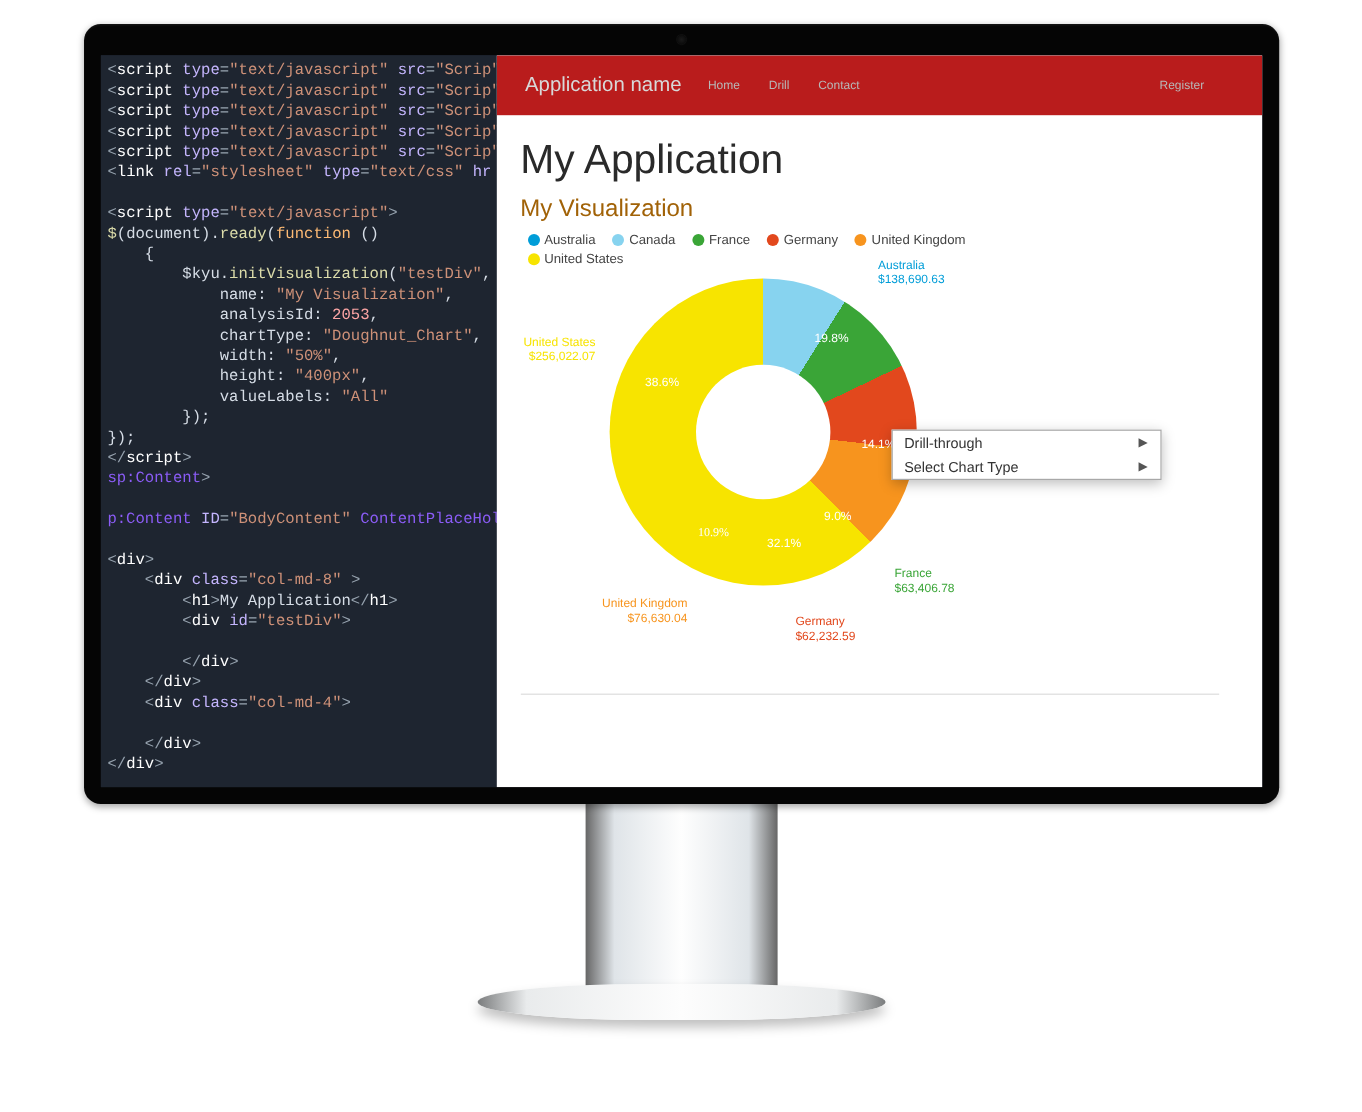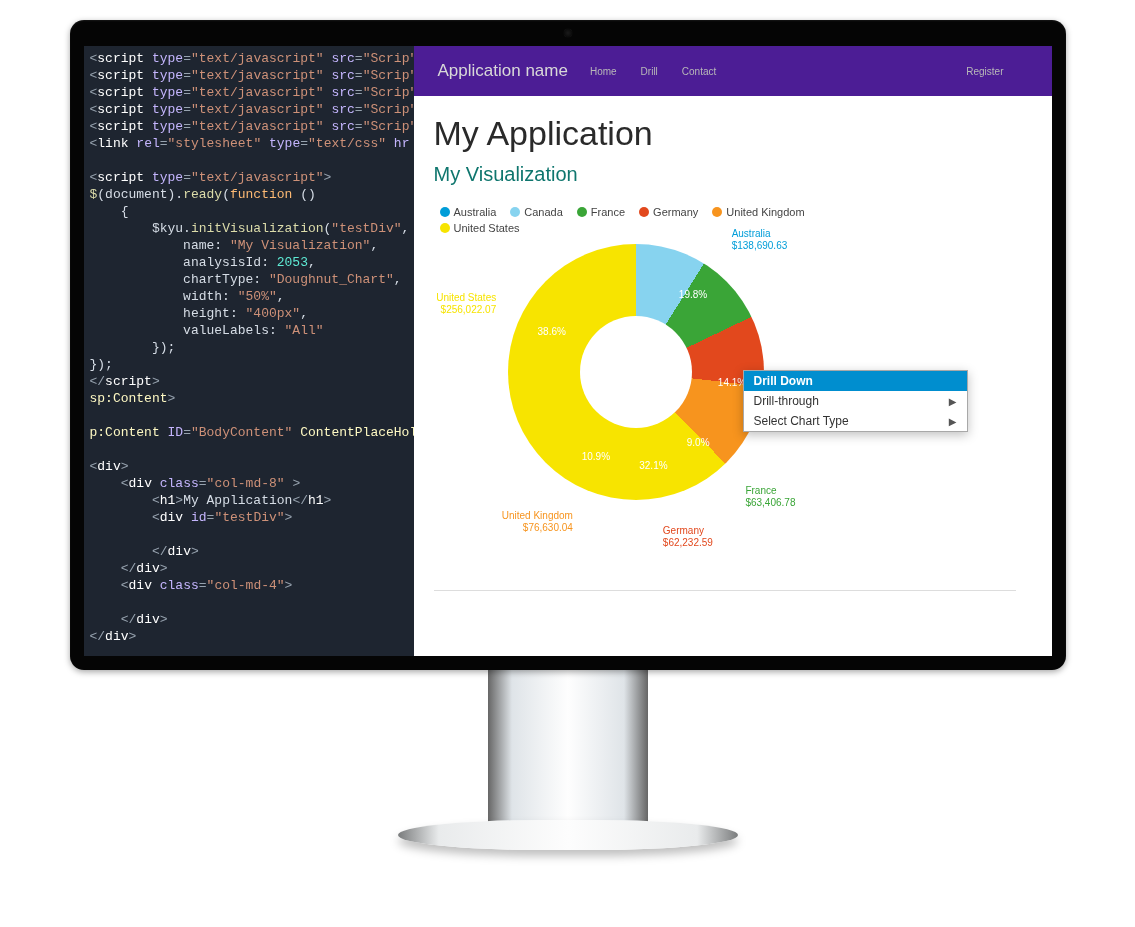--- a/index.html
+++ b/index.html
@@ -55,53 +55,53 @@
     line-height: 17px;
     padding: 4px 0 0 6px;
     white-space: pre;
     overflow: hidden;
   }
   .pun  { color: #97a3af; }   
   .tag  { color: #ffffff; }   
   .attr { color: #c4b5fd; }   
   .str  { color: #ce9178; }   
   .kw   { color: #fdba74; }   
-  .lit  { color: #5eead4; }   
+  .lit  { color: #fca5a5; }   
   .def  { color: #dcdcaa; }   
-  .cls  { color: #fef9c3; }   
+  .cls  { color: #8b5cf6; }   
 
   
   .app {
     flex: 1;
     background: #ffffff;
     display: flex;
     flex-direction: column;
     position: relative;
     overflow: hidden;
   }
   .navbar {
-    background: #4c1d95;
+    background: #b91c1c;
     color: #d0d0d0;
     display: flex;
     align-items: center;
     height: 50px;
     padding: 0 24px;
     font-size: 14px;
   }
   .navbar .brand { color: #d8d8d8; font-size: 17px; margin-right: 22px; }
   .navbar a { color: #b8b8b8; text-decoration: none; margin-right: 24px; font-size: 10px; cursor: pointer; }
   .navbar .spacer { flex: 1; }
 
   .content {
     flex: 1;
     padding: 18px 36px 10px 20px;
     position: relative;
   }
   .h1 { font-weight: 300; font-size: 34px; color: #2a2a2a; margin-bottom: 10px; }
-  .h2 { font-weight: 400; font-size: 20px; color: #0f766e; margin-bottom: 20px; }
+  .h2 { font-weight: 400; font-size: 20px; color: #a16207; margin-bottom: 8px; }
 
   .legend { display: flex; flex-wrap: wrap; gap: 4px 14px; font-size: 11px; color: #444; margin-bottom: 4px; margin-left: 6px; width: 400px;}
   .legend span { display: inline-flex; align-items: center; }
   .sw { width: 10px; height: 10px; border-radius: 50%; margin-right: 4px; display:inline-block;}
 
   .chart-zone {
     position: relative;
     width: 540px;
     height: 340px;
     margin-top: 4px;
@@ -236,21 +236,21 @@
             </div>
 
           <div class="chart-zone">
             <div class="donut" id="donut" style="background: conic-gradient(rgb(0, 157, 216) -90deg, rgb(0, 157, 216) -18.72deg, rgb(135, 211, 239) -18.72deg, rgb(135, 211, 239) 32.04deg, rgb(58, 165, 55) 32.04deg, rgb(58, 165, 55) 64.44deg, rgb(226, 72, 29) 64.44deg, rgb(226, 72, 29) 96.48deg, rgb(247, 148, 30) 96.48deg, rgb(247, 148, 30) 135.72deg, rgb(247, 228, 0) 135.72deg, rgb(247, 228, 0) 274.68deg);"></div>
             <div class="hole"></div>
             <div id="pcts">
                 <div class="pct" style="left: 245.356px; top: 50.7941px;">19.8%</div>
                 <div class="pct" style="left: 284.359px; top: 139.018px;">14.1%</div>
                 <div class="pct" style="left: 253.271px; top: 198.864px;">9.0%</div>
                 <div class="pct" style="left: 205.745px; top: 221.686px;">32.1%</div>
-                <div class="pct" style="left: 148.206px; top: 213.313px;">10.9%</div>
+                <div class="pct" style="left: 148.206px; top: 213.313px; font-family: Liberation Serif, serif;">10.9%</div>
                 <div class="pct" style="left: 104.041px; top: 87.551px;">38.6%</div>
               </div>
             <div id="dls">
                 <div class="dl" style="color: rgb(0, 157, 216); text-align: left; left: 298.144px; top: -10.0945px; width: 100px;">
                   <span class="nm">Australia</span>
                   <span class="val">$138,690.63</span>
                 </div>
                 <div class="dl" style="color: rgb(135, 211, 239); text-align: left; left: 365.887px; top: 143.136px; width: 100px;">
                   <span class="nm">Canada</span>
                   <span class="val">$109,337.85</span>
@@ -267,23 +267,20 @@
                   <span class="nm">United Kingdom</span>
                   <span class="val">$76,630.04</span>
                 </div>
                 <div class="dl" style="color: rgb(247, 228, 0); text-align: right; left: -37.2965px; top: 53.7464px; width: 100px;">
                   <span class="nm">United States</span>
                   <span class="val">$256,022.07</span>
                 </div>
               </div>
 
             <div class="ctx-menu" id="ctxMenu">
-                <div class="it sel">
-                  <span>Drill Down</span>
-                </div>
                 <div class="it">
                   <span>Drill-through</span>
                   <span class="arrow">▶</span>
                 </div>
                 <div class="it">
                   <span>Select Chart Type</span>
                   <span class="arrow">▶</span>
                 </div>
               </div>
           </div>

